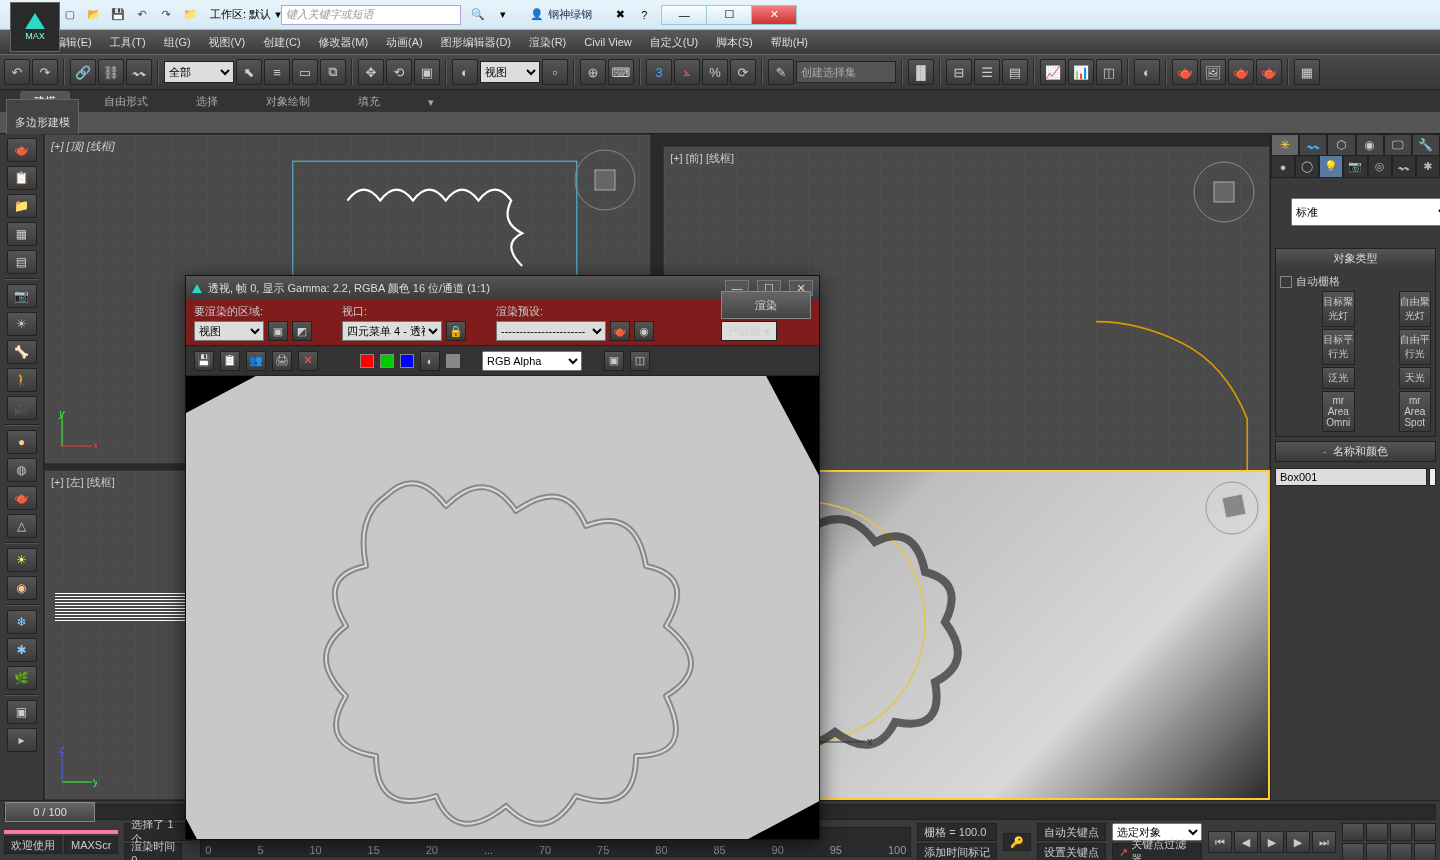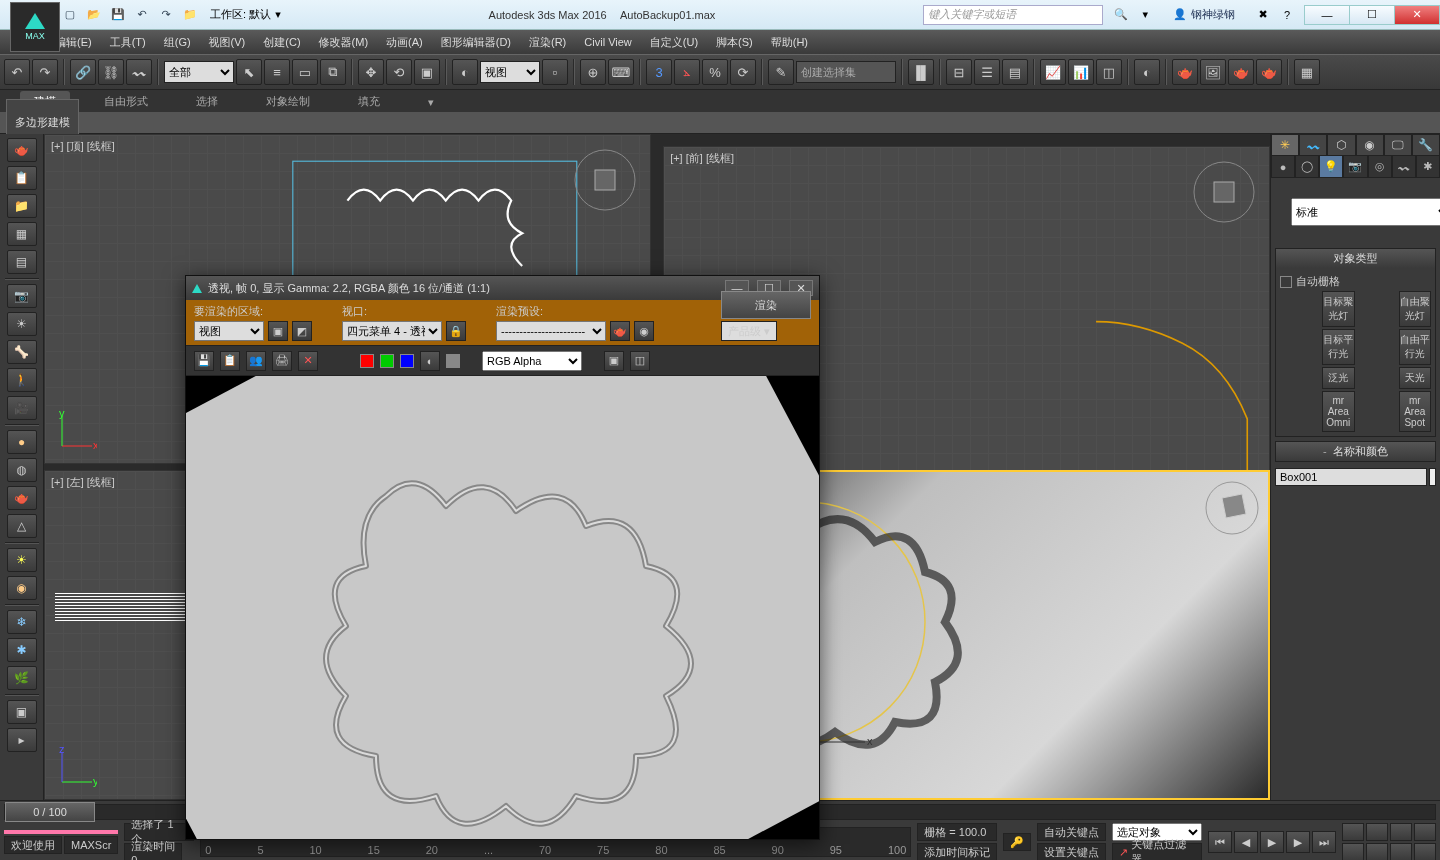--- a/index.html
+++ b/index.html
@@ -33,21 +33,21 @@
 .ribbon-sub { height:22px; background:#555; border-bottom:1px solid #222; display:flex; align-items:center; padding-left:6px; color:#ddd; gap:20px; }
 .ribbon-sub .rs { background:#444; padding:15px 8px; border:1px solid #666; }
 
 
 .content { position:absolute; left:0; top:134px; right:0; bottom:60px; display:flex; }
 .left-toolbar { width:44px; background:#3a3a3a; border-right:1px solid #222; display:flex; flex-direction:column; align-items:center; padding-top:4px; gap:4px; overflow:hidden; }
 .left-toolbar .lb { width:30px; height:24px; background:linear-gradient(#555,#3a3a3a); border:1px solid #222; border-radius:2px; display:flex; align-items:center; justify-content:center; color:#ccc; font-size:12px; }
 .left-toolbar .sep { height:2px; width:34px; background:#222; border-bottom:1px solid #555; }
 .viewports { flex:1; position:relative; background:#2a2a2a; }
 .vp { position:absolute; background:#4a4a4a; border:1px solid #333; }
-.vp.tl { left:0; top:0; width:49.5%; height:49.5%; }
+.vp.tl { left:0; top:0; width:49.5%; height:49.5%;font-style:italic; }
 .vp.tr { right:0; top:12px; width:49.5%; height:49.5%; }
 .vp.bl { left:0; top:50.5%; width:49.5%; height:49.5%; }
 .vp.br { right:0; top:50.5%; width:49.5%; height:49.5%; border:2px solid #ffcc33; }
 .vp-label { position:absolute; left:6px; top:4px; color:#ccc; font-size:11px; }
 .vp-grid { position:absolute; inset:0; background-image:
   linear-gradient(#555 1px,transparent 1px),
   linear-gradient(90deg,#555 1px,transparent 1px);
   background-size:18px 18px; opacity:.5; }
 .vp .axis { position:absolute; left:12px; bottom:12px; width:40px; height:40px; }
 .cmd-panel { width:170px; background:#3a3a3a; border-left:1px solid #222; display:flex; flex-direction:column; }
@@ -80,21 +80,21 @@
 .play-ctrls .pc { width:24px; height:22px; background:linear-gradient(#555,#3a3a3a); border:1px solid #222; display:flex; align-items:center; justify-content:center; color:#ccc; }
 .nav-ctrls { display:grid; grid-template-columns:repeat(4,22px); gap:2px; }
 .nav-ctrls .nc { width:22px; height:18px; background:linear-gradient(#555,#3a3a3a); border:1px solid #222; }
 
 
 .rfw { position:absolute; left:185px; top:275px; width:635px; height:565px; background:#444; border:1px solid #111; box-shadow:0 4px 20px rgba(0,0,0,.6); z-index:50; }
 .rfw-title { height:24px; background:linear-gradient(#555,#3a3a3a); display:flex; align-items:center; padding:0 6px; color:#ddd; gap:6px; }
 .rfw-title .tri { width:0; height:0; border-left:5px solid transparent; border-right:5px solid transparent; border-bottom:9px solid #2dd9c5; }
 .rfw-title .sp { flex:1; }
 .rfw-title .wc { width:24px; height:16px; background:#555; border:1px solid #777; display:flex; align-items:center; justify-content:center; color:#ddd; margin-left:2px; }
-.rfw-bar1 { height:46px; background:#a16207; border-bottom:1px solid #222; display:flex; align-items:flex-end; padding:4px 8px; gap:30px; }
+.rfw-bar1 { height:46px; background:#7f1d1d; border-bottom:1px solid #222; display:flex; align-items:flex-end; padding:4px 8px; gap:30px; }
 .rfw-bar1 .grp { display:flex; flex-direction:column; gap:2px; color:#ccc; }
 .rfw-bar1 .grp .row { display:flex; align-items:center; gap:4px; }
 .rfw-bar1 select { height:20px; background:#ddd; }
 .rfw-bar1 .ico { width:20px; height:20px; background:linear-gradient(#555,#3a3a3a); border:1px solid #222; display:flex; align-items:center; justify-content:center; color:#ccc; }
 .rfw-bar1 .render-btn { width:90px; height:28px; background:linear-gradient(#666,#444); border:1px solid #888; color:#ddd; display:flex; align-items:center; justify-content:center; }
 .rfw-bar1 .prod { height:20px; background:#ddd; border:1px solid #222; padding:0 6px; display:flex; align-items:center; }
 .rfw-bar2 { height:30px; background:#333; border-bottom:1px solid #222; display:flex; align-items:center; padding:0 8px; gap:6px; }
 .rfw-bar2 .ico { width:20px; height:20px; background:linear-gradient(#555,#3a3a3a); border:1px solid #222; display:flex; align-items:center; justify-content:center; color:#ccc; }
 .rfw-bar2 .csw { width:14px; height:14px; border:1px solid #888; }
 .rfw-bar2 select { height:20px; }
@@ -120,23 +120,20 @@
     <div class="btn">▢</div>
     <div class="btn">📂</div>
     <div class="btn">💾</div>
     <div class="btn">↶</div>
     <div class="btn">↷</div>
     <div class="btn">📁</div>
   </div>
   <div class="ws">
     <span>工作区: 默认</span>
     <span>▾</span>
-  </div>
-  <div class="app-title">
-    <span>Autodesk 3ds Max 2016</span>&nbsp;&nbsp;&nbsp;&nbsp;<span>AutoBackup01.max</span>
   </div>
   <div class="search-box">键入关键字或短语</div>
   <div class="right-icons">
     <div class="ico">🔍</div>
     <div class="ico">▾</div>
   </div>
   <div class="user">
     <span>👤</span>
     <span>钢神绿钢</span>
   </div>

